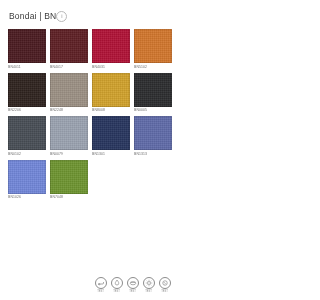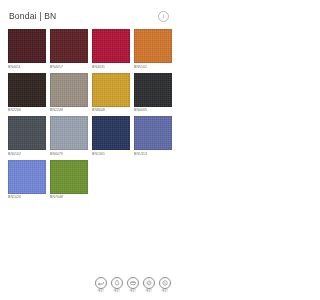--- a/index.html
+++ b/index.html
@@ -6,21 +6,21 @@
   html, body {
     width:178px; height:300px;
     background:#ffffff;
     font-family:"Liberation Sans", sans-serif;
     overflow:hidden;
   }
   .page { position:relative; width:178px; height:300px; background:#fff; }
 
   
   .header {
-    display:flex; align-items:center; justify-content:space-between;
+    display:flex; align-items:center; 
     padding:8px 9px 0 9px;
     height:24px;
   }
   .title {
     font-size:8.5px; color:#3b3b3b; letter-spacing:0.2px;
     white-space:nowrap; font-weight:400;
   }
   .info-badge {
     width:11px; height:11px; border-radius:50%;
     border:0.7px solid #b9b9b9;

